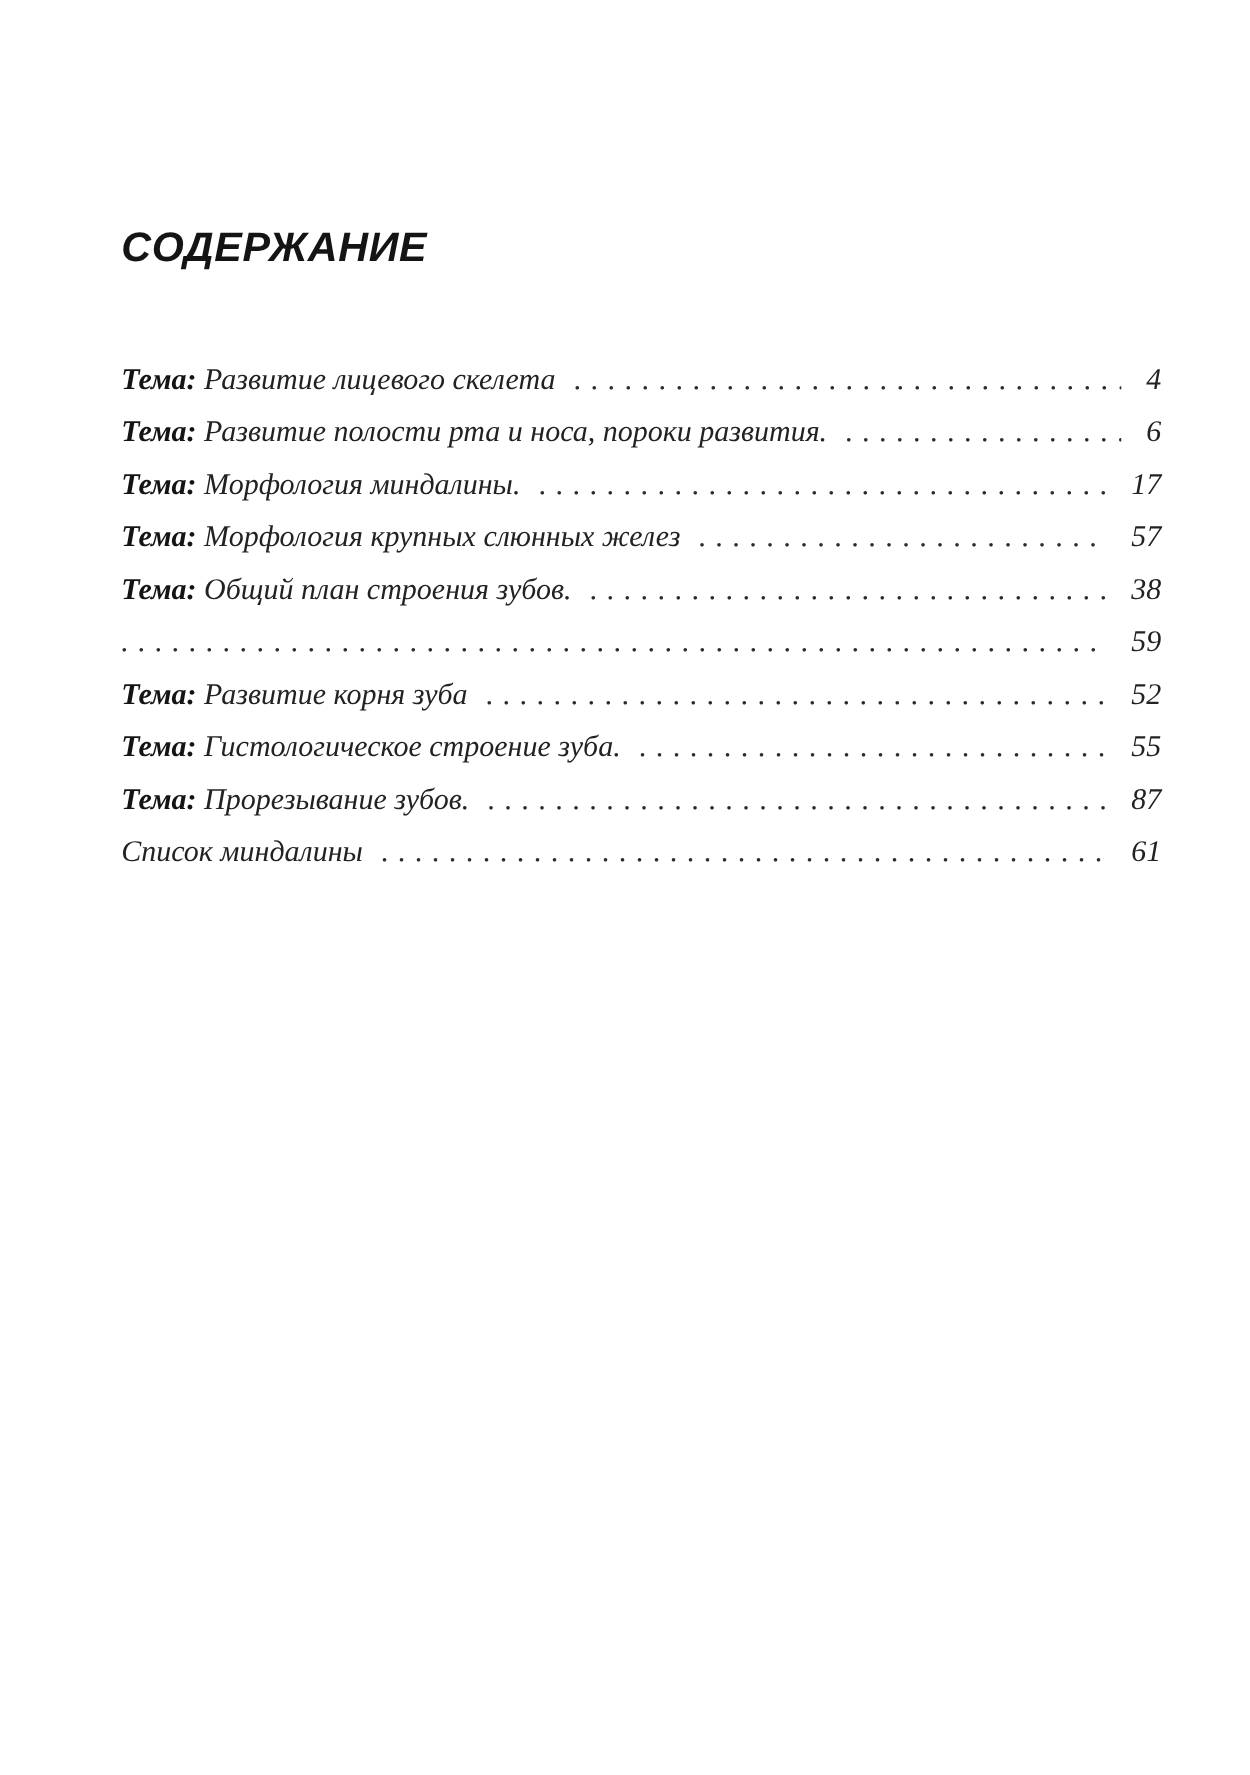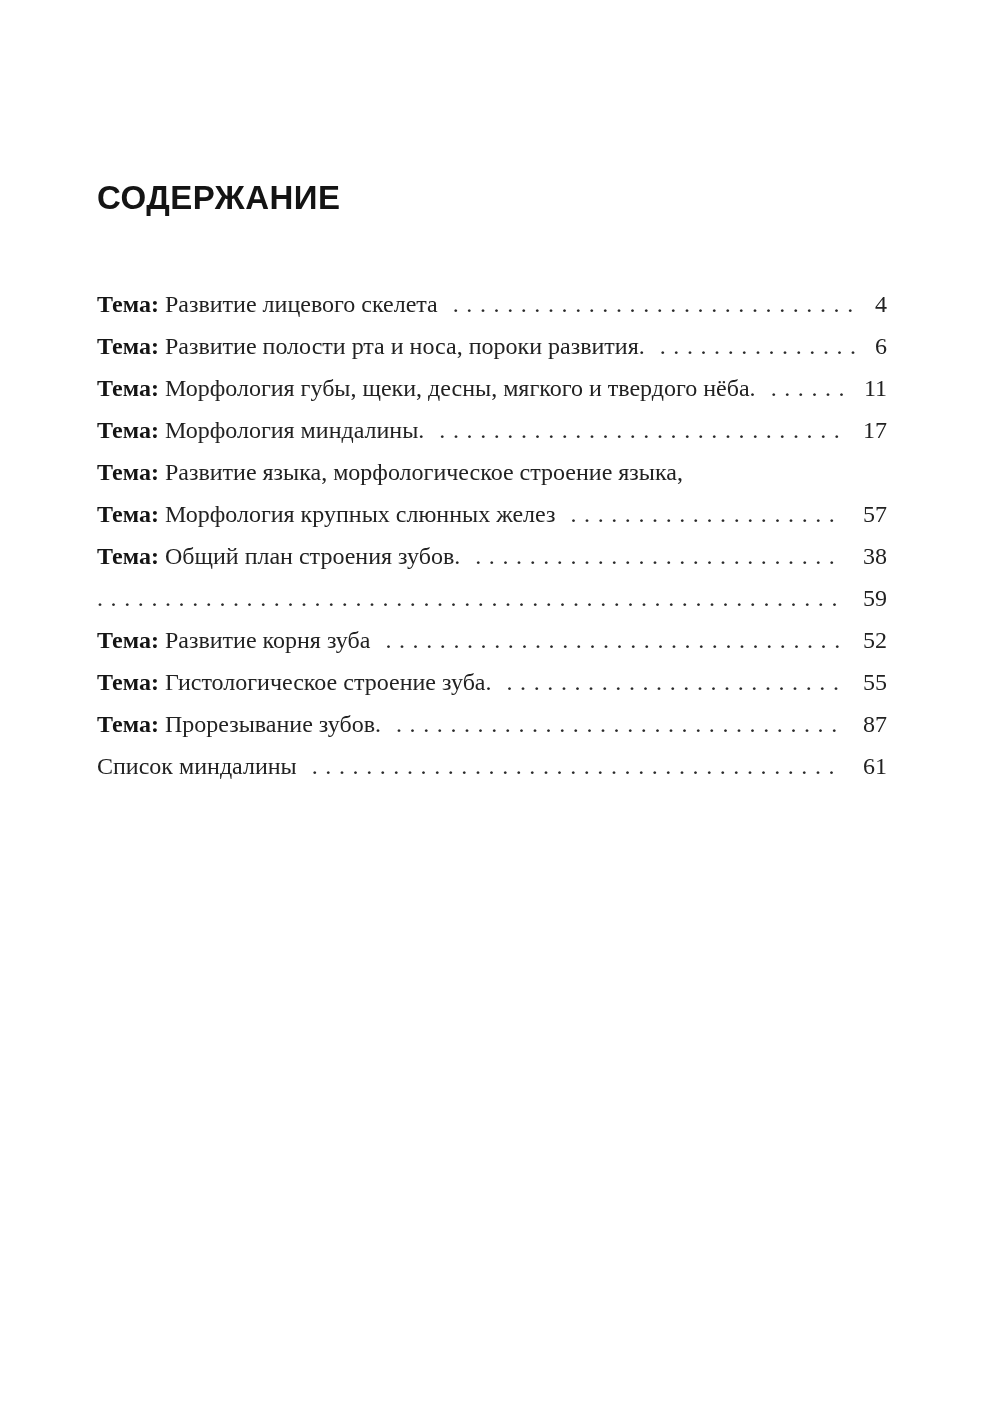--- a/index.html
+++ b/index.html
@@ -10,21 +10,22 @@
   .page {
     position: relative;
     width: 1000px;
     height: 1420px;
     background: #ffffff;
     overflow: hidden;
     font-family: "Liberation Serif", serif;
     color: #1f1f1f;
   }
   .content {
-    padding: 178px 113px 0 97px; 
+    padding: 178px 71px 0 97px; 
+    font-style: italic;
   }
   .title {
     margin: 0;
     font-family: "Liberation Sans", sans-serif;
     font-weight: 700;
     font-size: 33px;
     line-height: 40px;
     letter-spacing: 0.5px;
     color: #141414;
   }
@@ -79,36 +80,26 @@
         </div>
         <div class="toc-entry">
           <div class="toc-line">
             <span class="toc-text"><b class="prefix">Тема:</b> Развитие полости рта и носа, пороки развития.</span>
             <span class="leader"></span>
             <span class="pagenum">6</span>
           </div>
         </div>
         <div class="toc-entry">
           <div class="toc-line">
-            <span class="toc-text"><b class="prefix">Тема:</b> Морфология губы, щеки, десны, мягкого и твердого нёба.</span>
-            <span class="leader"></span>
-            <span class="pagenum">11</span>
-          </div>
-        </div>
-        <div class="toc-entry">
-          <div class="toc-line">
             <span class="toc-text"><b class="prefix">Тема:</b> Морфология миндалины.</span>
             <span class="leader"></span>
             <span class="pagenum">17</span>
           </div>
         </div>
         <div class="toc-entry">
-          <div class="toc-line">
-            <span class="toc-text"><b class="prefix">Тема:</b> Развитие языка, морфологическое строение языка,</span>
-          </div>
         </div>
         <div class="toc-entry">
           <div class="toc-line">
             <span class="toc-text"><b class="prefix">Тема:</b> Морфология крупных слюнных желез</span>
             <span class="leader"></span>
             <span class="pagenum">57</span>
           </div>
         </div>
         <div class="toc-entry">
           <div class="toc-line">

